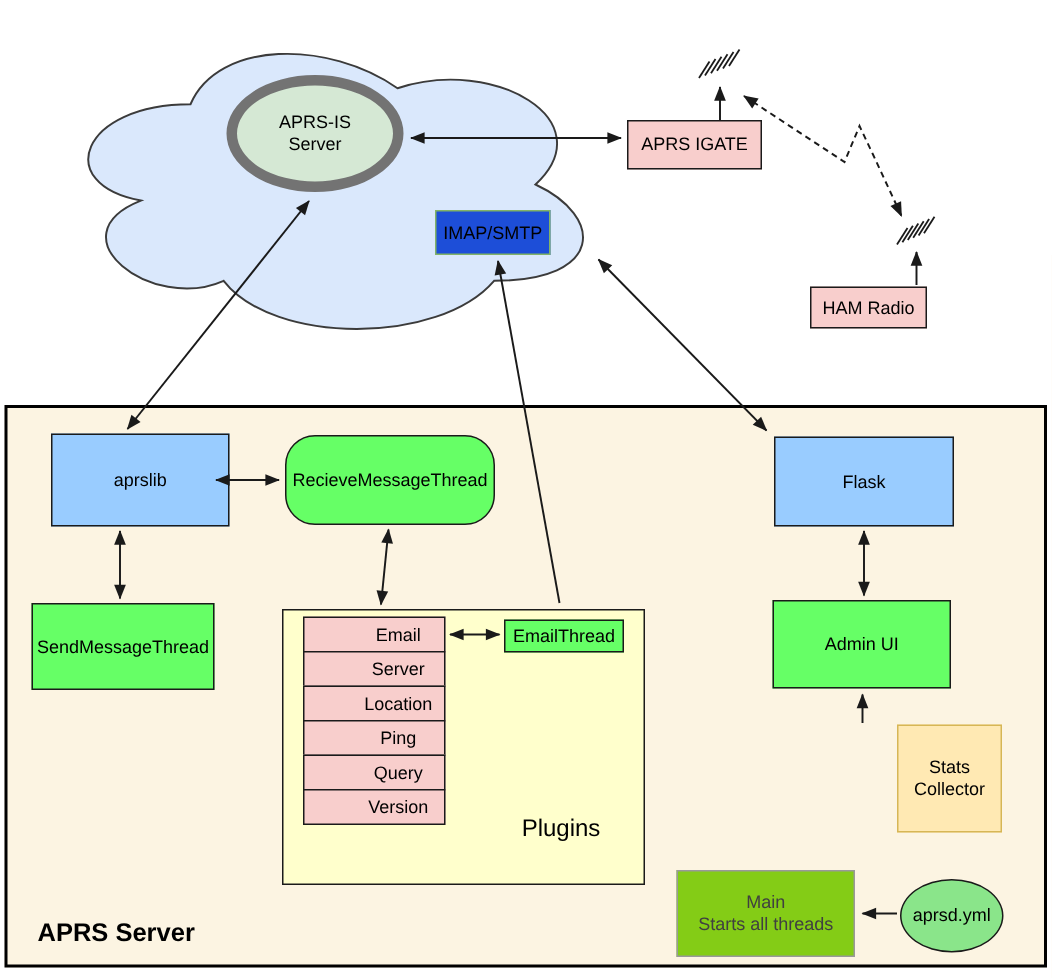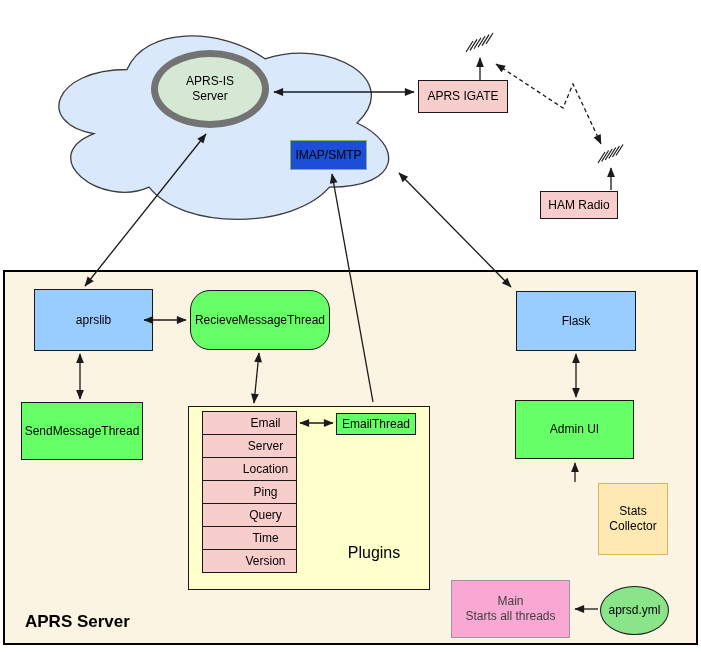--- a/index.html
+++ b/index.html
@@ -38,21 +38,21 @@
 
   #plugins-box{left:188px;top:406px;width:242px;height:184px;background:#ffffcc;border:1px solid #1a1a1a;}
   #plugin-rows{position:absolute;left:202px;top:411px;width:95px;z-index:3;}
   .plugin-row{box-sizing:border-box;height:24px;margin-top:-1px;background:#f8cecc;
         border:1px solid #1a1a1a;display:flex;align-items:center;justify-content:center;font-size:12px;padding-left:32px;}
   .plugin-row:first-child{margin-top:0;}
   #plugins-label{position:absolute;left:338px;top:544px;width:72px;text-align:center;font-size:16px;z-index:3;}
 
   #stats-collector{left:564px;top:483px;width:70px;height:72px;background:#ffe9b3;
         border:1px solid #d6b656;flex-direction:column;margin-left:34px;}
-  #main-box{left:451px;top:580px;width:119px;height:58px;background:#f9a8d4;
+  #main-box{left:451px;top:580px;width:119px;height:58px;background:#84cc16;
         border:1px solid #999;color:#404040;flex-direction:column;}
   #aprsd-yml{left:600px;top:586px;width:69px;height:49px;border-radius:50%;
         background:#8ae58a;border:1px solid #1a1a1a;}
 
   .edge{stroke:#1a1a1a;stroke-width:1.3;fill:none;}
   .dashed{stroke-dasharray:4 3;}
   .hatch{stroke:#1a1a1a;stroke-width:1.2;}
 </style>
 </head>
 <body>
@@ -89,21 +89,20 @@
     <div class="node b-dark blue" id="flask">Flask</div>
     <div class="node b-dark green" id="admin-ui">Admin UI</div>
 
     <div class="node" id="plugins-box"></div>
     <div id="plugin-rows">
       <div class="plugin-row">Email</div>
       <div class="plugin-row">Server</div>
       <div class="plugin-row">Location</div>
       <div class="plugin-row">Ping</div>
       <div class="plugin-row">Query</div>
-      <div class="plugin-row">Time</div>
       <div class="plugin-row">Version</div>
     </div>
     <div id="plugins-label">Plugins</div>
     <div class="node b-dark green" id="email-thread">EmailThread</div>
 
     <div class="node" id="stats-collector">
       <span>Stats</span>
       <span>Collector</span>
     </div>
 

